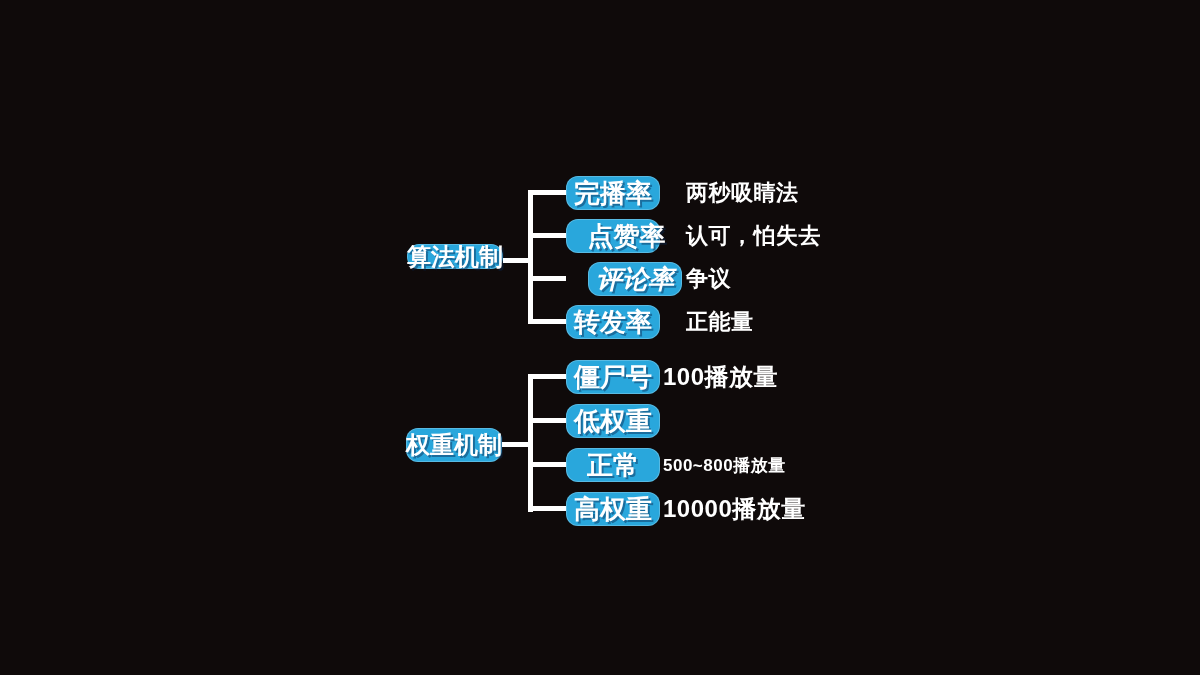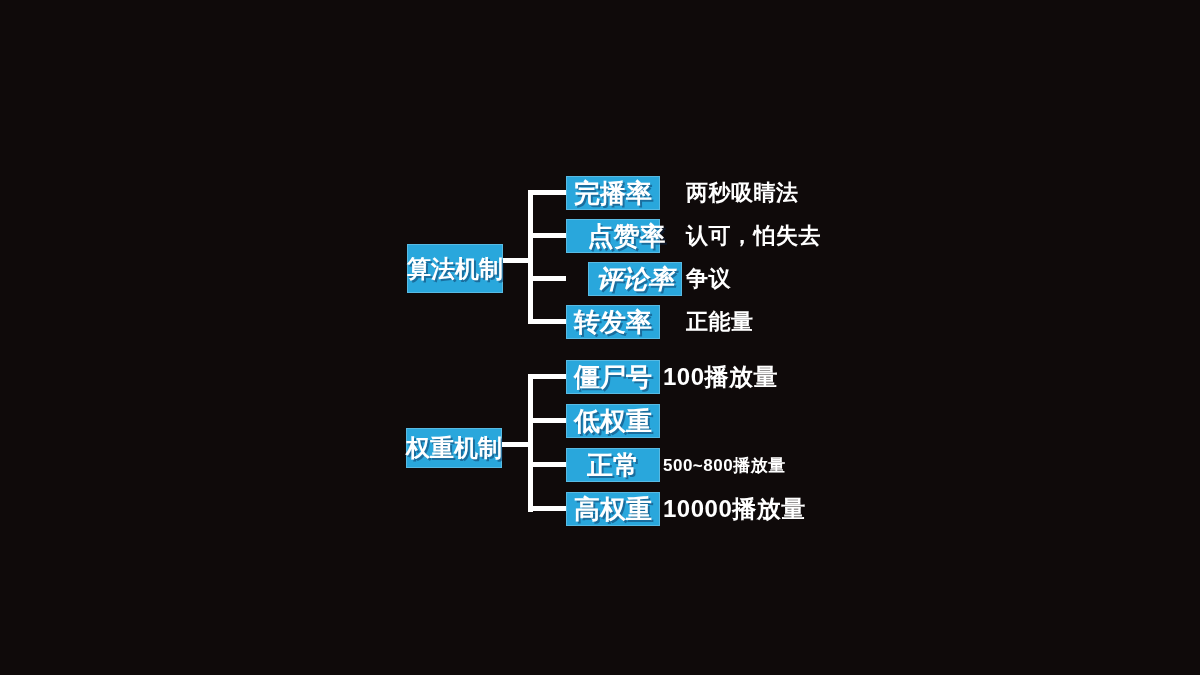--- a/index.html
+++ b/index.html
@@ -27,22 +27,23 @@
     font-weight: bold;
     display: flex;
     align-items: center;
     justify-content: center;
     text-align: center;
     line-height: 1;
     letter-spacing: 0px;
     text-shadow: 2px 2px 0 rgba(8, 40, 80, 0.45);
     box-shadow: inset 0 0 0 1px rgba(255,255,255,0.22);
     white-space: nowrap;
+    border-radius: 12px;
   }
-  .root-node  { width: 96px; height: 49px; font-size: 24px; }
+  .root-node  { width: 96px; height: 25px; font-size: 24px; }
   .child-node { width: 94px; height: 34px; font-size: 26px; }
   .note {
     position: absolute;
     color: var(--text);
     font-weight: bold;
     display: flex;
     align-items: center;
     height: 34px;
     white-space: nowrap;
     letter-spacing: 0.5px;
@@ -76,21 +77,21 @@
 
   <div class="node child-node" style="left:566px; top:219px;padding-left:27px;">点赞率</div>
   <div class="note note-lg" style="left:672px; top:219px;">认可，怕失去</div>
 
   <div class="node child-node" style="left:588px; top:262px;font-style:italic;">评论率</div>
   <div class="note note-lg" style="left:672px; top:262px;">争议</div>
 
   <div class="node child-node" style="left:566px; top:305px;">转发率</div>
   <div class="note note-lg" style="left:672px; top:305px;">正能量</div>
 
-  <div class="node root-node" style="left:406px; top:428px; height:40px;">权重机制</div>
+  <div class="node root-node" style="left:406px; top:428px; height:34px;">权重机制</div>
 
   <div class="hline" style="left:502px; top:442px; width:31px;"></div>
   <div class="vline" style="left:528px; top:374px; height:138px;"></div>
   <div class="hline" style="left:528px; top:374px; width:38px;"></div>
   <div class="hline" style="left:528px; top:418px; width:38px;"></div>
   <div class="hline" style="left:528px; top:462px; width:38px;"></div>
   <div class="hline" style="left:528px; top:506px; width:38px;"></div>
 
   <div class="node child-node" style="left:566px; top:360px;">僵尸号</div>
   <div class="note note-md" style="left:663px; top:360px;">100播放量</div>

